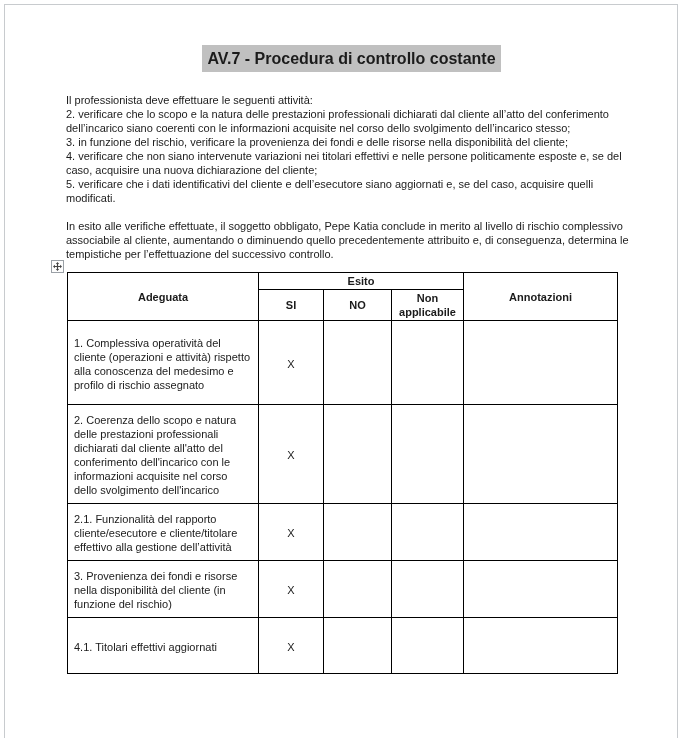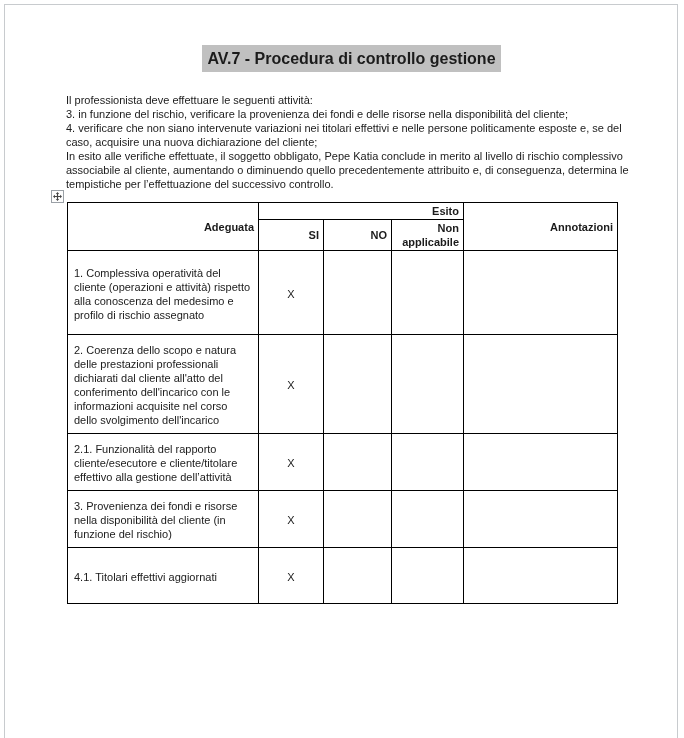--- a/index.html
+++ b/index.html
@@ -43,21 +43,21 @@
     white-space: pre-wrap;
     max-width: 575px;
   }
   .bodytext {
     font-size: 11px;
     line-height: 14px;
     max-width: 569px;
   }
   .activities { margin-top: 21px; }
   .activities p { margin: 0; }
-  .conclusion { }
+  .conclusion { margin-top: 14px; }
   .table-wrap {
     position: relative;
     margin-top: 11px;
     margin-left: 1px;
   }
   .move-handle {
     position: absolute;
     left: -16px; top: -12px;
     width: 13px; height: 13px;
     border: 1px solid #9aa0a6;
@@ -73,21 +73,21 @@
     font-size: 11px;
     line-height: 14px;
   }
   table.controls th, table.controls td {
     border: 1px solid #000000;
     vertical-align: middle;
     overflow: hidden;
   }
   table.controls th {
     font-weight: bold;
-    text-align: right;
+    text-align: center;
     padding: 1px 4px;
     border-radius: 7px;
   }
   th.h-controllo { text-align: left; padding-left: 6px; }
   tr.hdr-esito th { height: 16px; }
   tr.hdr-cols th { height: 31px; }
   tbody td {
     border-top: 2px solid #6e6e6e;
     vertical-align: top;
   }
@@ -99,28 +99,30 @@
   tr.r3 { height: 56px; }
   tr.r4 { height: 56px; }
 </style>
 </head>
 <body>
 
 <div class="page">
   <div class="content">
 
     <div class="title-line">
-      <span class="title-hl">AV.7 - Procedura di controllo gestione</span>
+      <span class="title-hl">AV.7 - Procedura di controllo costante</span>
     </div>
 
 
     <div class="bodytext activities">
       <p>Il professionista deve effettuare le seguenti attività:</p>
+      <p>2. verificare che lo scopo e la natura delle prestazioni professionali dichiarati dal cliente all’atto del conferimento dell’incarico siano coerenti con le informazioni acquisite nel corso dello svolgimento dell’incarico stesso;</p>
       <p>3. in funzione del rischio, verificare la provenienza dei fondi e delle risorse nella disponibilità del cliente;</p>
       <p>4. verificare che non siano intervenute variazioni nei titolari effettivi e nelle persone politicamente esposte e, se del caso, acquisire una nuova dichiarazione del cliente;</p>
+      <p>5. verificare che i dati identificativi del cliente e dell’esecutore siano aggiornati e, se del caso, acquisire quelli modificati.</p>
     </div>
 
     <p class="bodytext conclusion">In esito alle verifiche effettuate, il soggetto obbligato, Pepe Katia conclude in merito al livello di rischio complessivo associabile al cliente, aumentando o diminuendo quello precedentemente attribuito e, di conseguenza, determina le tempistiche per l’effettuazione del successivo controllo.</p>
 
     <div class="table-wrap">
       <div class="move-handle">
         <svg width="9" height="9" viewBox="0 0 12 12">
           <path d="M6 0 L8.2 2.6 H6.8 V5.2 H9.4 V3.8 L12 6 L9.4 8.2 V6.8 H6.8 V9.4 H8.2 L6 12 L3.8 9.4 H5.2 V6.8 H2.6 V8.2 L0 6 L2.6 3.8 V5.2 H5.2 V2.6 H3.8 Z" fill="#454545"></path>
         </svg>
       </div>

